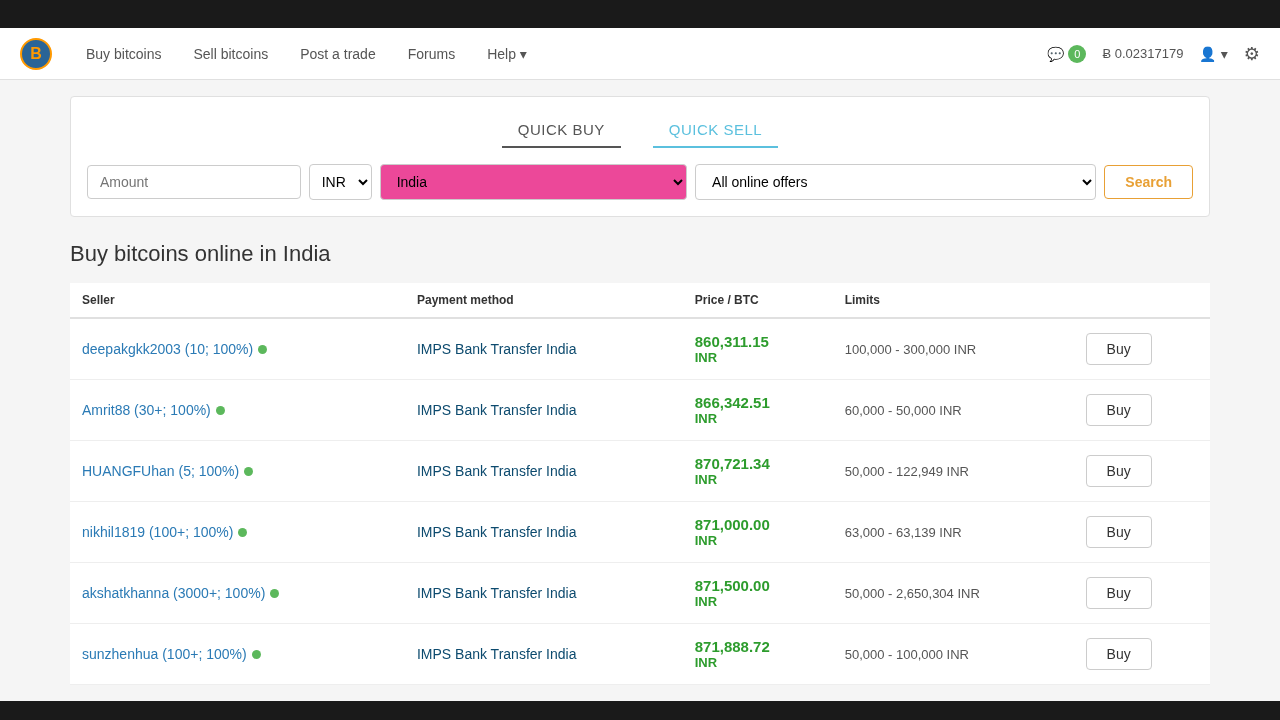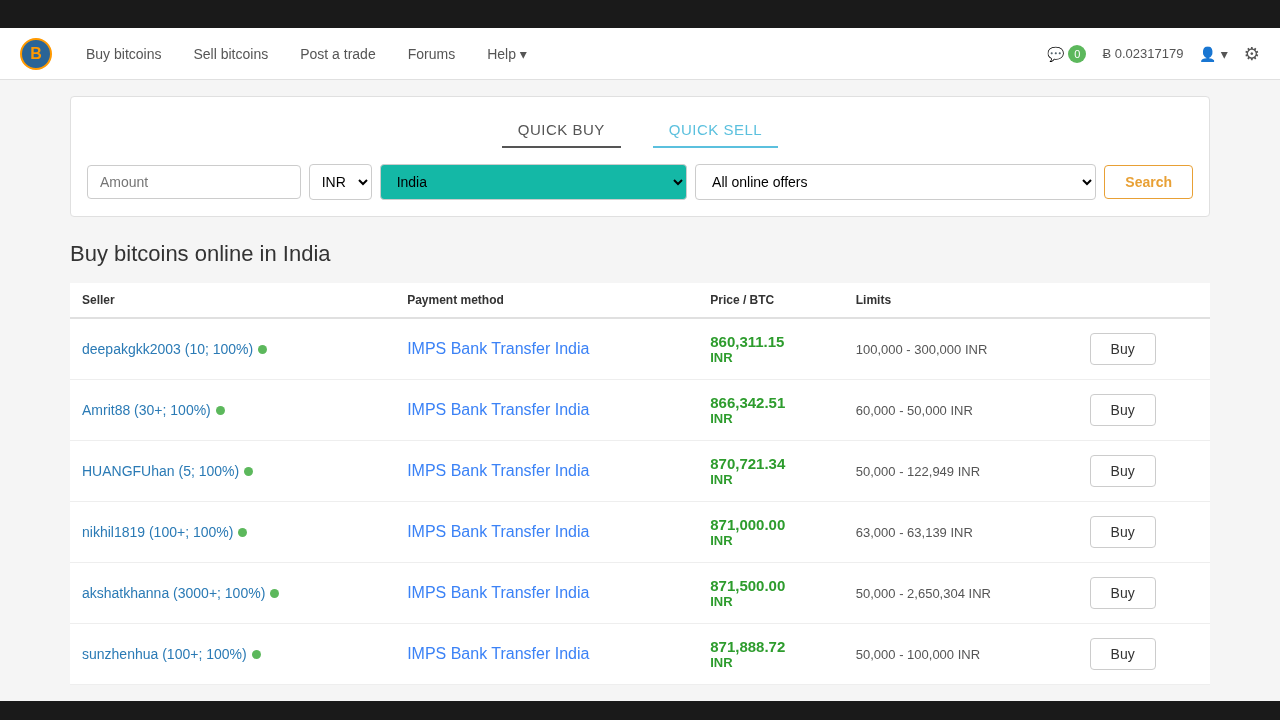--- a/index.html
+++ b/index.html
@@ -148,21 +148,21 @@
       background: #fff;
       cursor: pointer;
       outline: none;
     }
     .country-select {
       flex: 3;
       padding: 8px 12px;
       border: 1px solid #ccc;
       border-radius: 4px;
       font-size: 14px;
-      background: #14b8a6;
+      background: #ec4899;
       cursor: pointer;
       outline: none;
     }
     .offers-select {
       flex: 4;
       padding: 8px 12px;
       border: 1px solid #ccc;
       border-radius: 4px;
       font-size: 14px;
       background: #fff;
@@ -217,23 +217,23 @@
     }
     .online-dot {
       display: inline-block;
       width: 9px;
       height: 9px;
       background: #5cb85c;
       border-radius: 50%;
       margin-left: 5px;
     }
     .payment-link {
-      color: #3b82f6;
+      color: #0c4a6e;
       text-decoration: none;
-      font-size: 16px;
+      font-size: 14px;
     }
     .price-value {
       color: #2d9c2d;
       font-weight: bold;
       font-size: 15px;
     }
     .price-currency {
       color: #2d9c2d;
       font-weight: bold;
       font-size: 13px;

